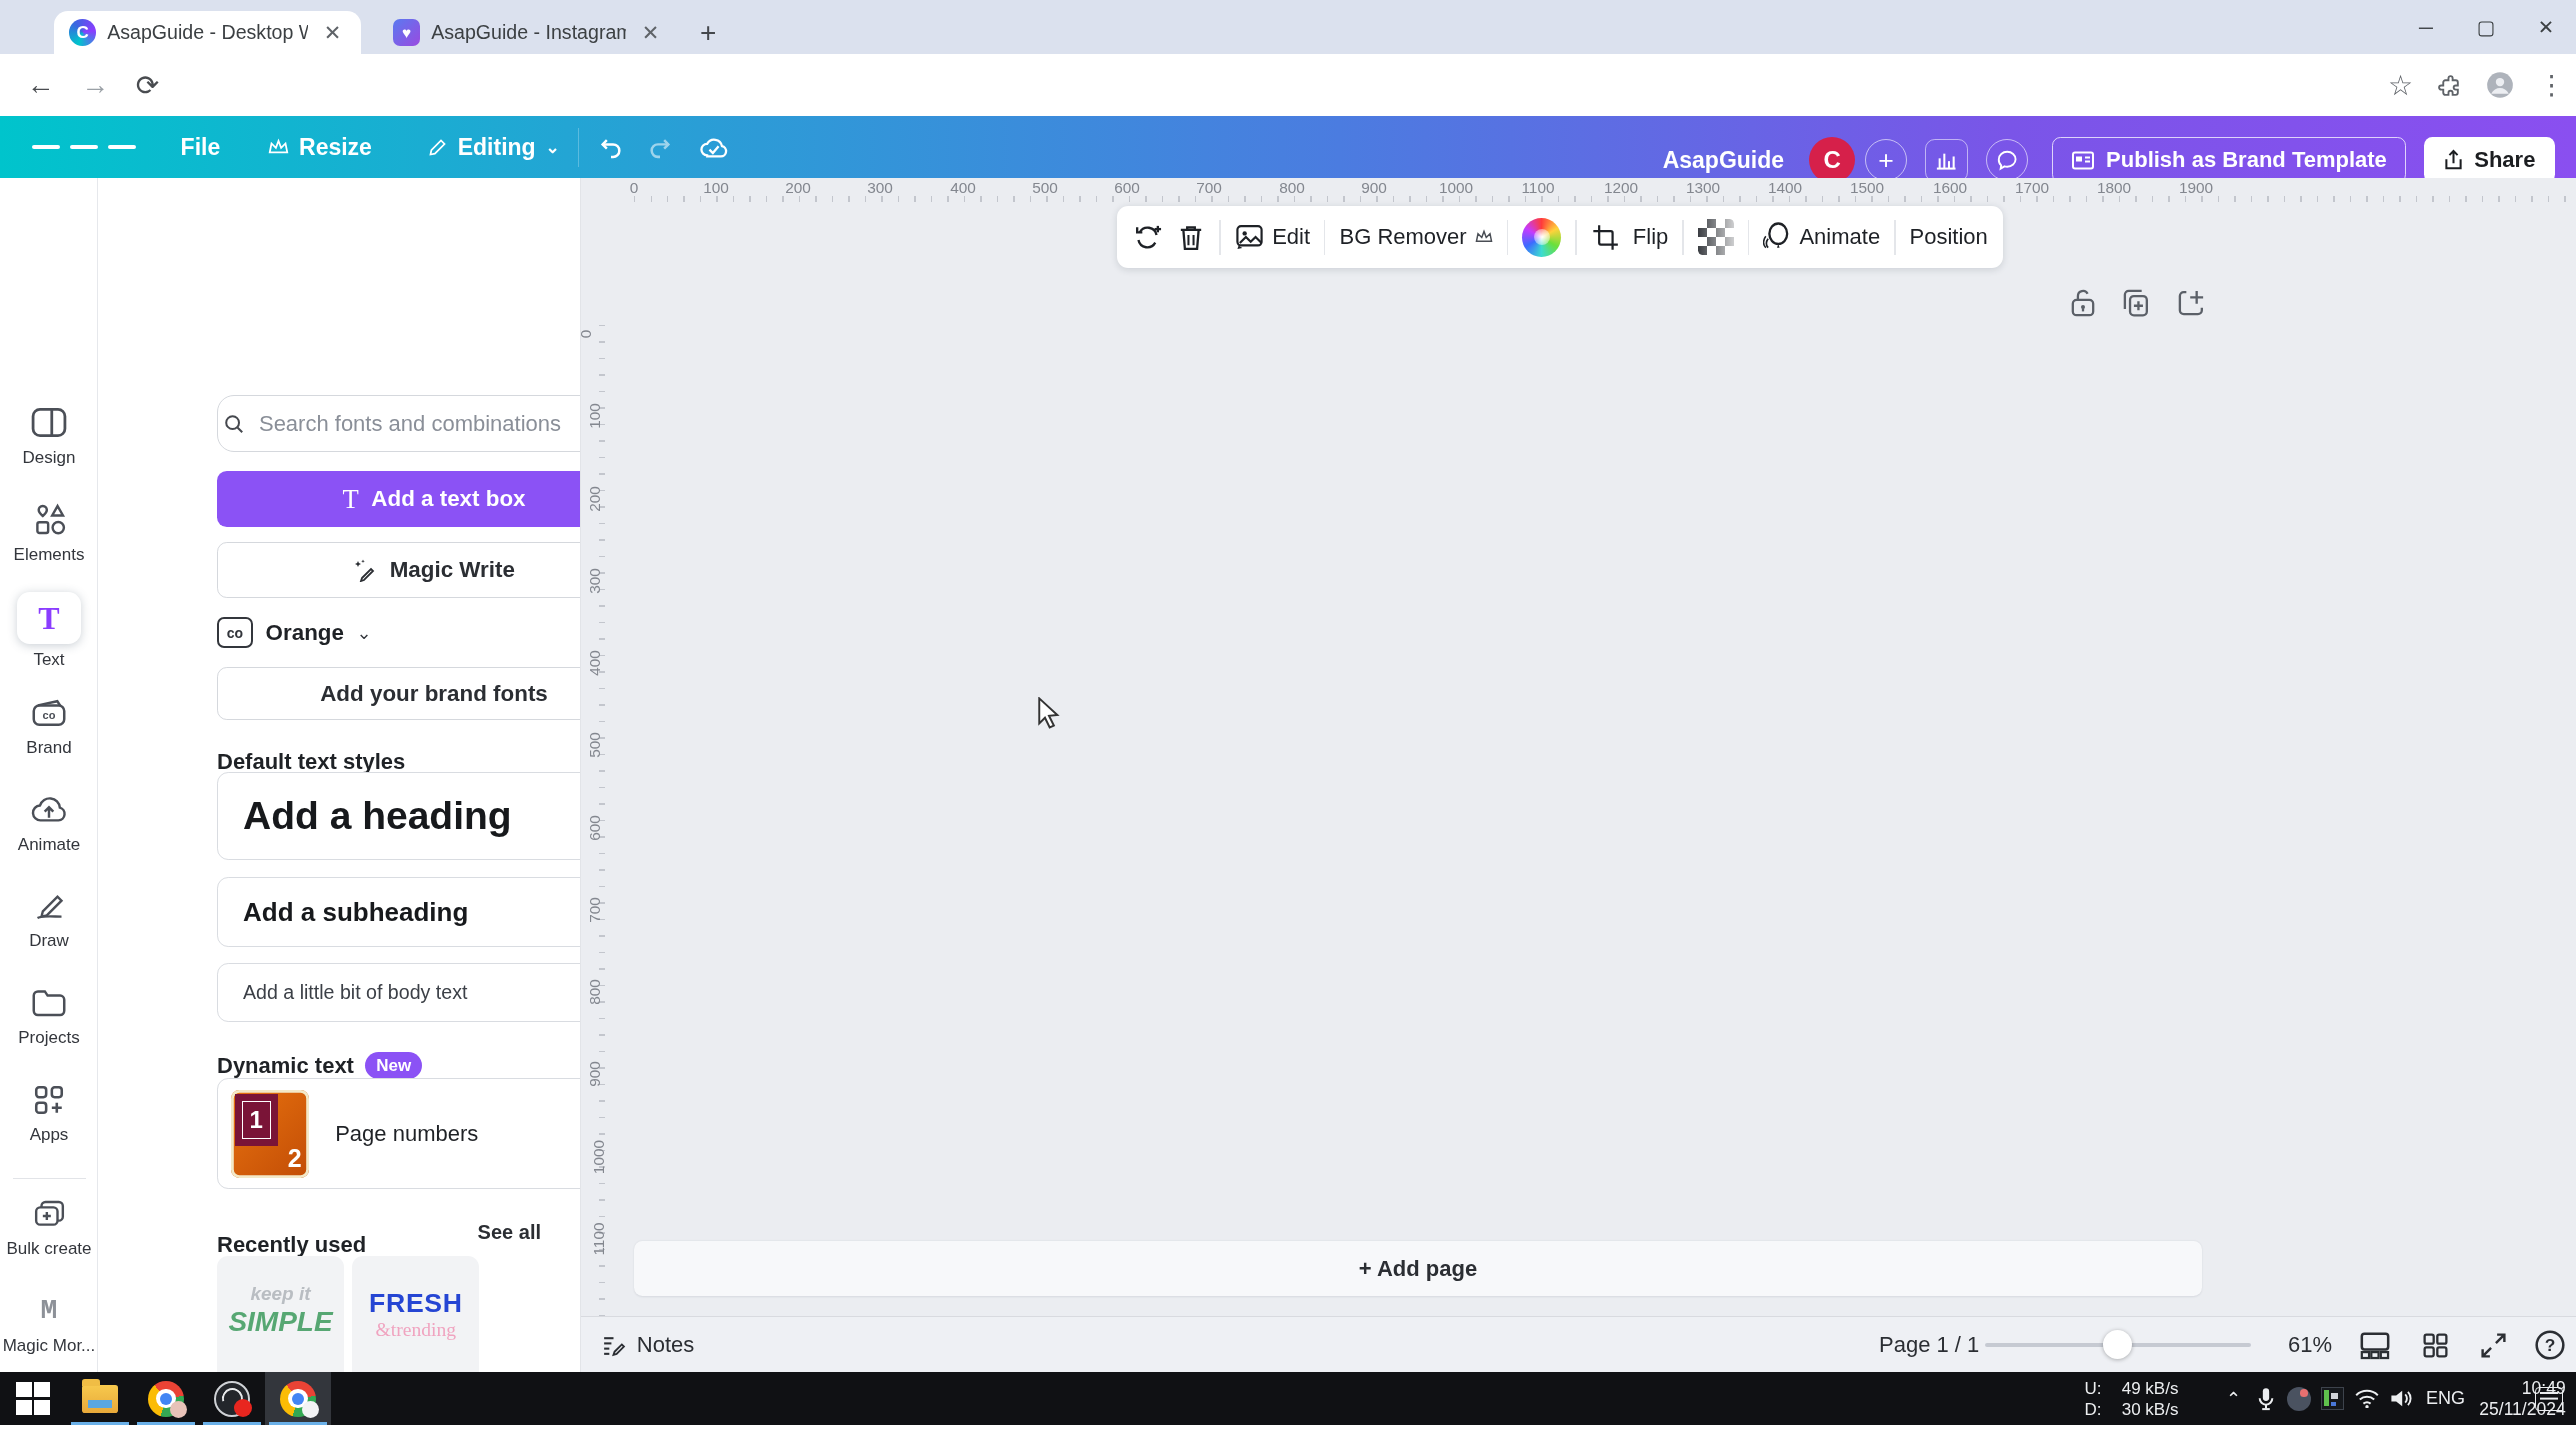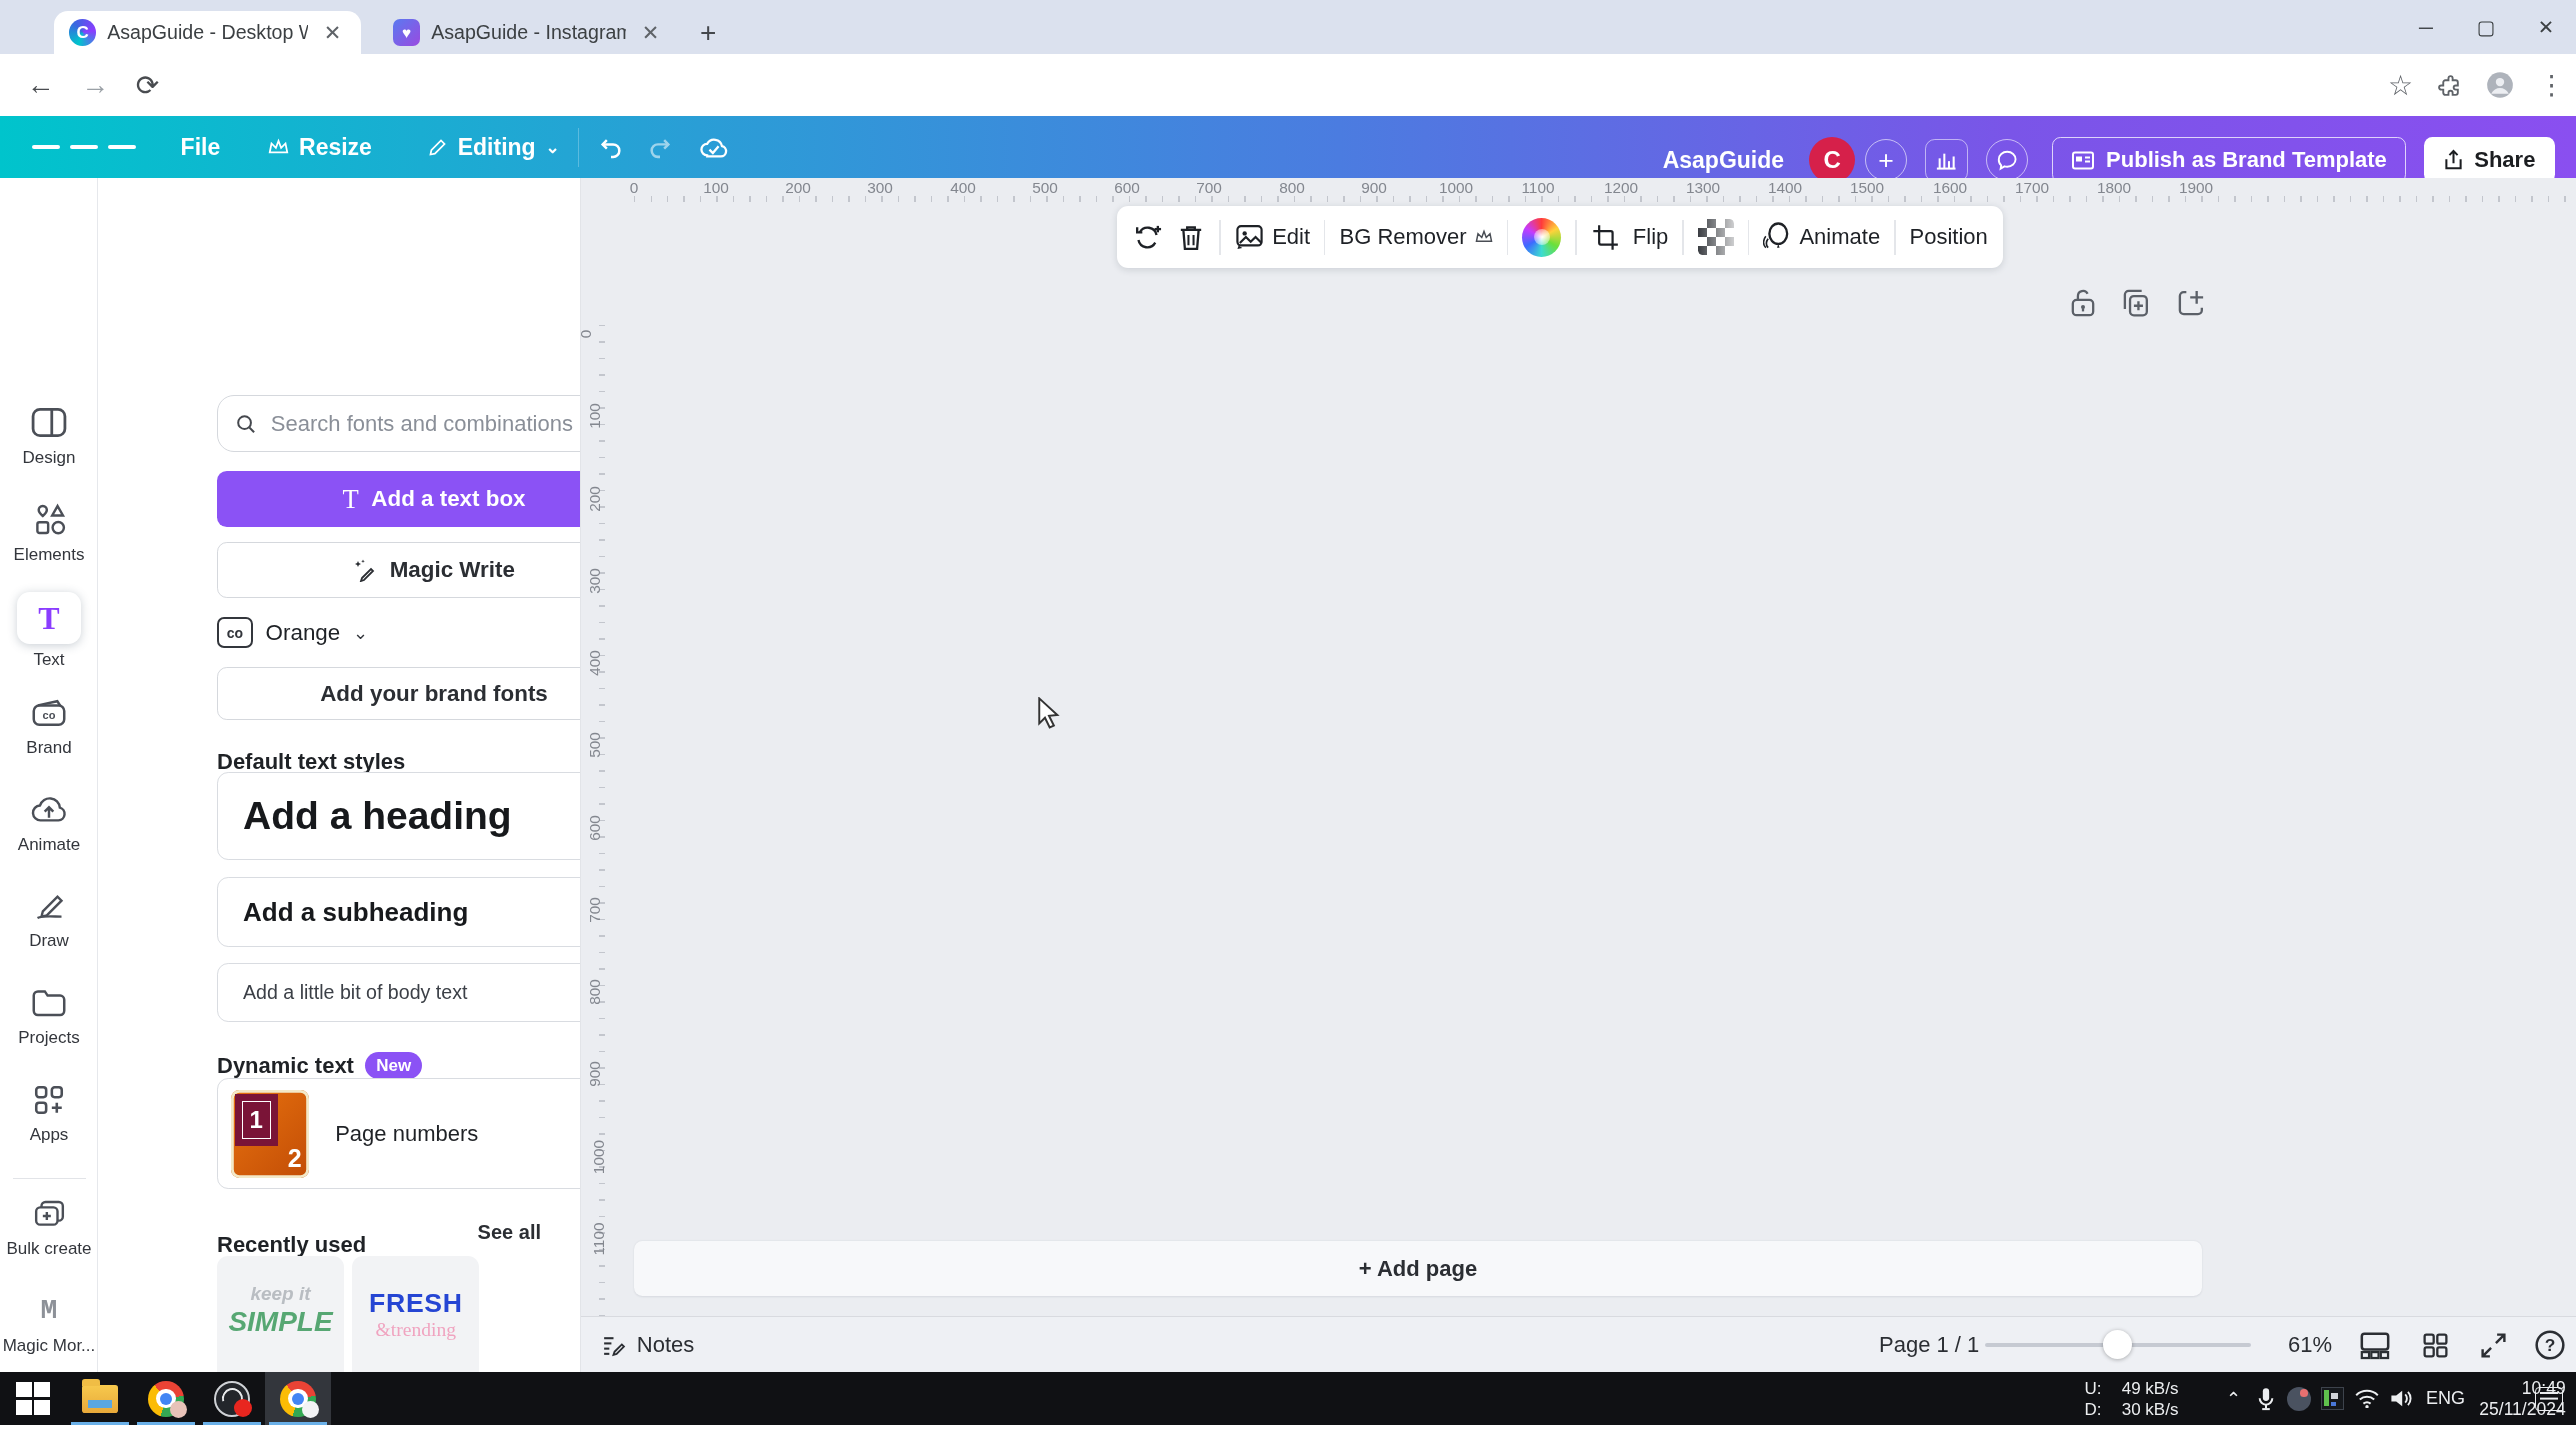--- a/index.html
+++ b/index.html
@@ -43,28 +43,28 @@
   .main { display:flex; width:100%; height:1194px; }
   .rail { position:relative; width:98px; background:#fff; border-right:0.7px solid #e6e8ec; flex:none; }
   .rail-item { position:absolute; left:0; width:98px; display:flex; flex-direction:column; align-items:center; gap:5.6px; color:#4b4f57; }
   .rail-item .lbl { font-size:17px; color:#33363c; white-space:nowrap; }
   .rail-ic { width:39px; height:39px; display:flex; align-items:center; justify-content:center; }
   .rail-item.active .tile { background:#fff; border-radius:12.6px; box-shadow:0 1.4px 9.8px rgba(57,76,96,.25); width:64px; height:52px; display:flex; align-items:center; justify-content:center; }
   .t-glyph { font-family:"Liberation Serif",serif; font-size:32px; font-weight:700; color:#8b3dff; }
   .rail-div { position:absolute; left:12.6px; width:73px; height:0.7px; background:#e2e4e8; }
 
   .panel { position:relative; width:483px; background:#fff; border-right:0.7px solid #e2e4e8; flex:none; overflow:hidden; }
-  .search-box { position:absolute; left:119px; top:217px; width:434px; height:57px; border:1.4px solid #d5d8dd; border-radius:17px; display:flex; align-items:center; gap:14px; padding:0 17px; }
+  .search-box { position:absolute; left:119px; top:217px; width:434px; height:57px; border:1.4px solid #d5d8dd; border-radius:17px; display:flex; align-items:center; gap:14px; padding:0 5px; }
   .search-box input { border:none; outline:none; font-size:22px; color:#33363c; width:100%; font-family:inherit; background:transparent; }
   .search-box input::placeholder { color:#8a8f98; }
   .btn-purple { position:absolute; left:119px; top:293px; width:434px; height:56px; background:#8b52f5; border-radius:9.8px; color:#fff; font-size:22.4px; font-weight:700; display:flex; align-items:center; justify-content:center; gap:12.6px; }
   .btn-outline { position:absolute; left:119px; width:434px; height:56px; border:1.4px solid #d5d8dd; border-radius:9.8px; background:#fff; color:#2b2e33; font-size:22.4px; font-weight:700; display:flex; align-items:center; justify-content:center; gap:12.6px; }
   .brand-row { position:absolute; left:119px; top:435px; width:434px; height:39px; display:flex; align-items:center; gap:12.6px; }
   .co-ic { width:36px; height:31px; border:2.1px solid #33363c; border-radius:7px; font-size:14px; font-weight:700; color:#33363c; display:flex; align-items:center; justify-content:center; }
-  .brand-name { font-size:22.4px; font-weight:400; color:#1f2226; }
+  .brand-name { font-size:22.4px; font-weight:700; color:#1f2226; }
   .chev { font-size:18px; color:#33363c; }
   .sec-label { position:absolute; left:119px; font-size:22px; font-weight:700; color:#1f2226;margin-top:12px; }
   .style-card { position:absolute; left:119px; width:434px; border:1.4px solid #d9dce1; border-radius:11.2px; background:#fff; display:flex; align-items:center; padding-left:25px; color:#17191c; }
   .badge-new { background:#8b52f5; color:#fff; font-size:17px; font-weight:700; border-radius:699px; padding:3.5px 11.2px; margin-left:11.2px; }
   .pn-card { position:absolute; left:119px; top:900px; width:434px; height:111px; border:1.4px solid #d9dce1; border-radius:11.2px; display:flex; align-items:center; gap:26.6px; padding-left:12.6px; }
   .pn-thumb { width:78px; height:88px; border-radius:8.4px; overflow:hidden; position:relative; background:linear-gradient(135deg,#e8720f,#c24d06); flex:none; box-shadow:inset 0 0 0 2.8px #f3e9c8; }
   .pn-one { position:absolute; left:4.2px; top:4.2px; width:43px; height:52px; background:#7a1437; color:#fff; font-size:24px; font-weight:700; display:flex; align-items:center; justify-content:center; }
   .pn-one i { position:absolute; inset:7px; border:1.4px solid #fff; font-style:normal; }
   .pn-two { position:absolute; right:7px; bottom:4.2px; color:#fff; font-size:25px; font-weight:700; }
   .see-all { position:absolute; right:39px; font-size:20px; font-weight:700; color:#2b2e33; }

